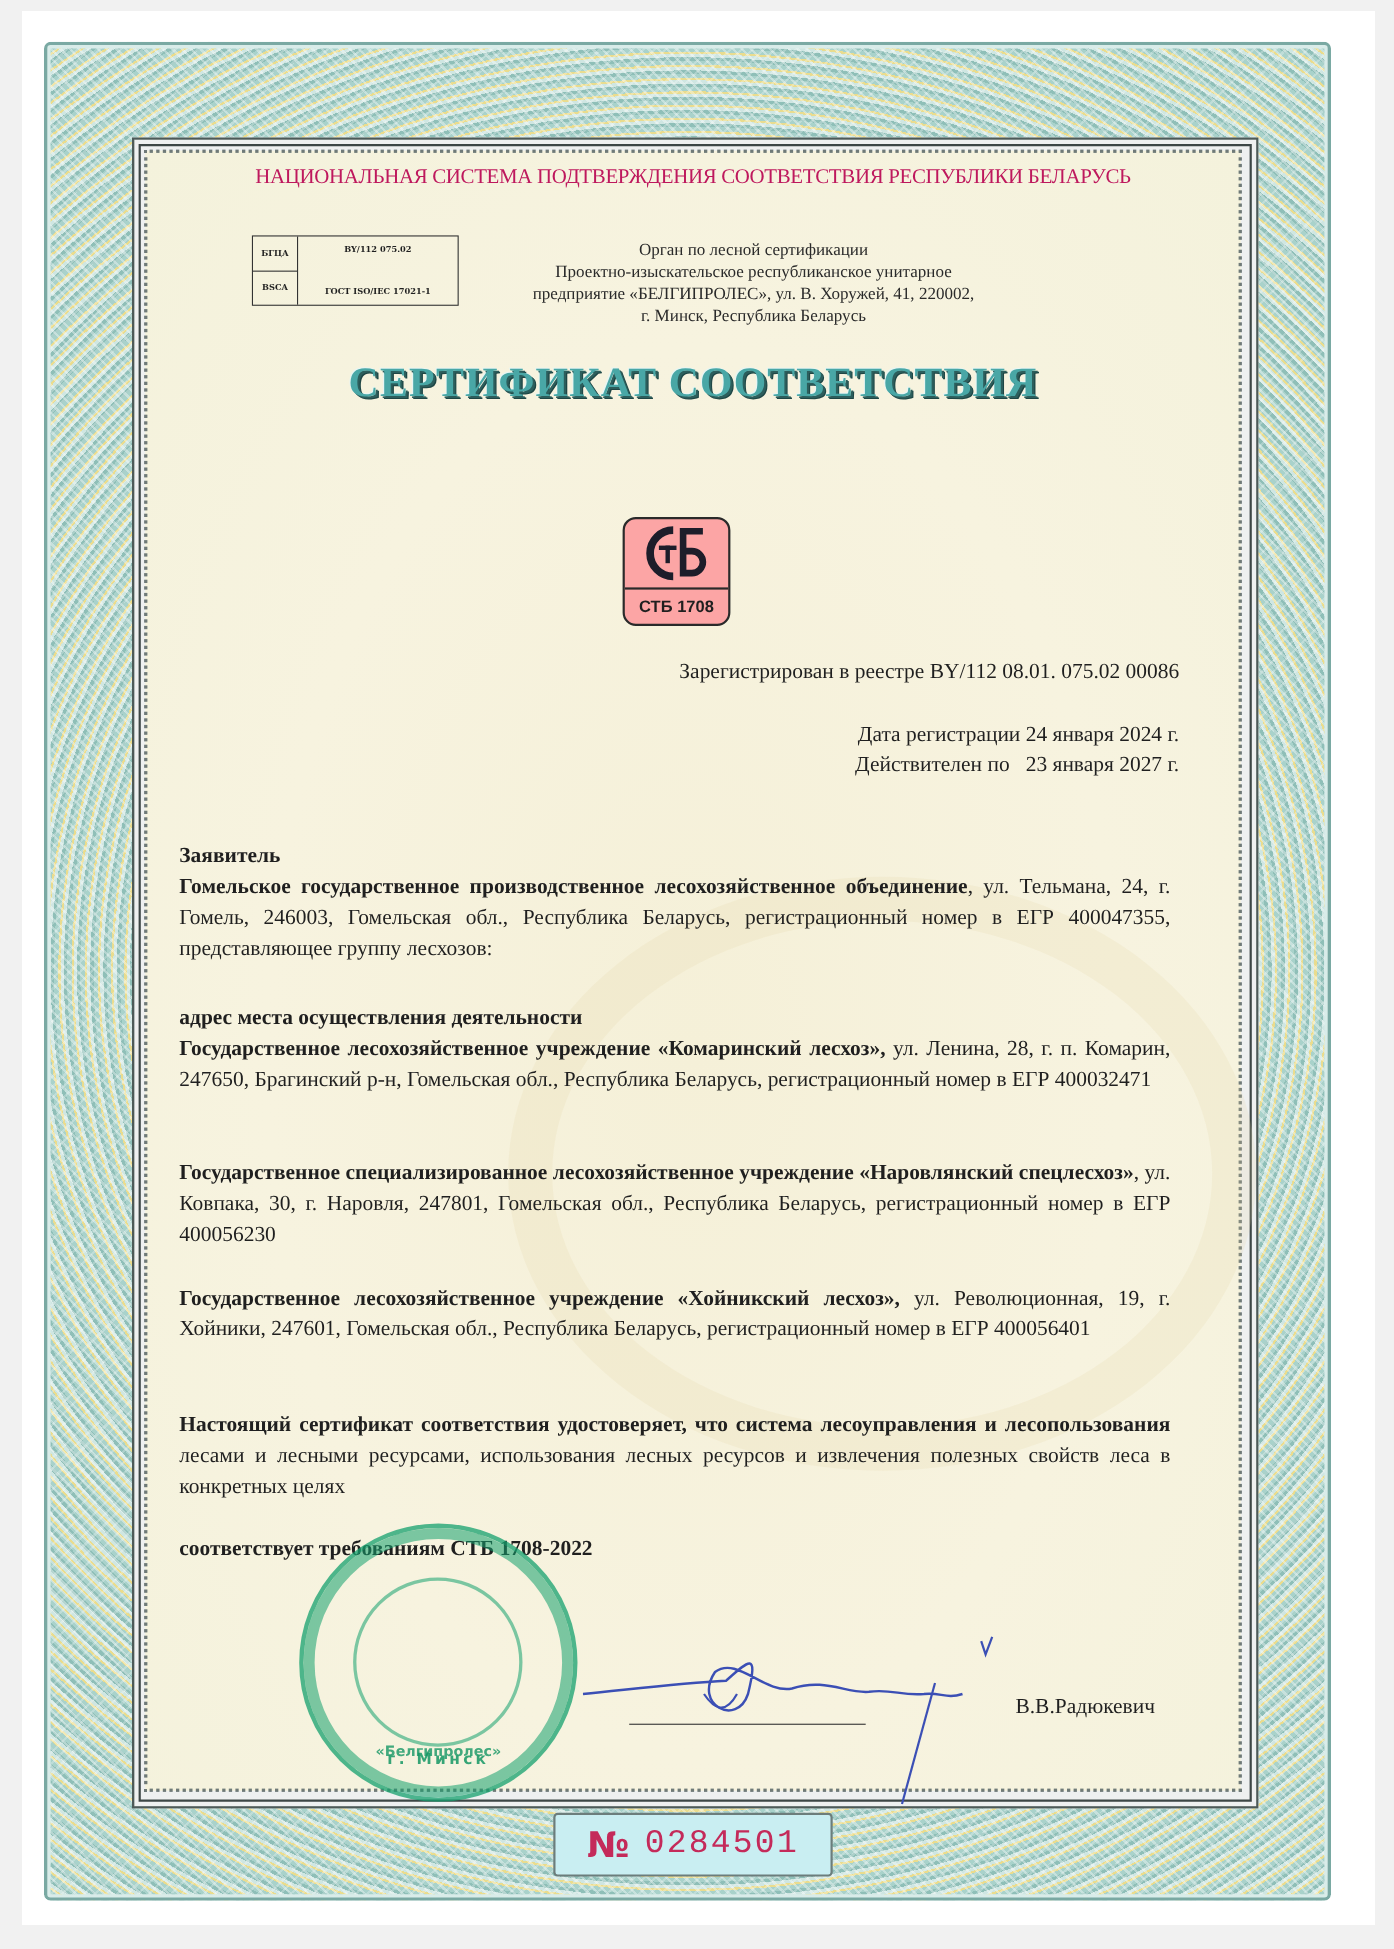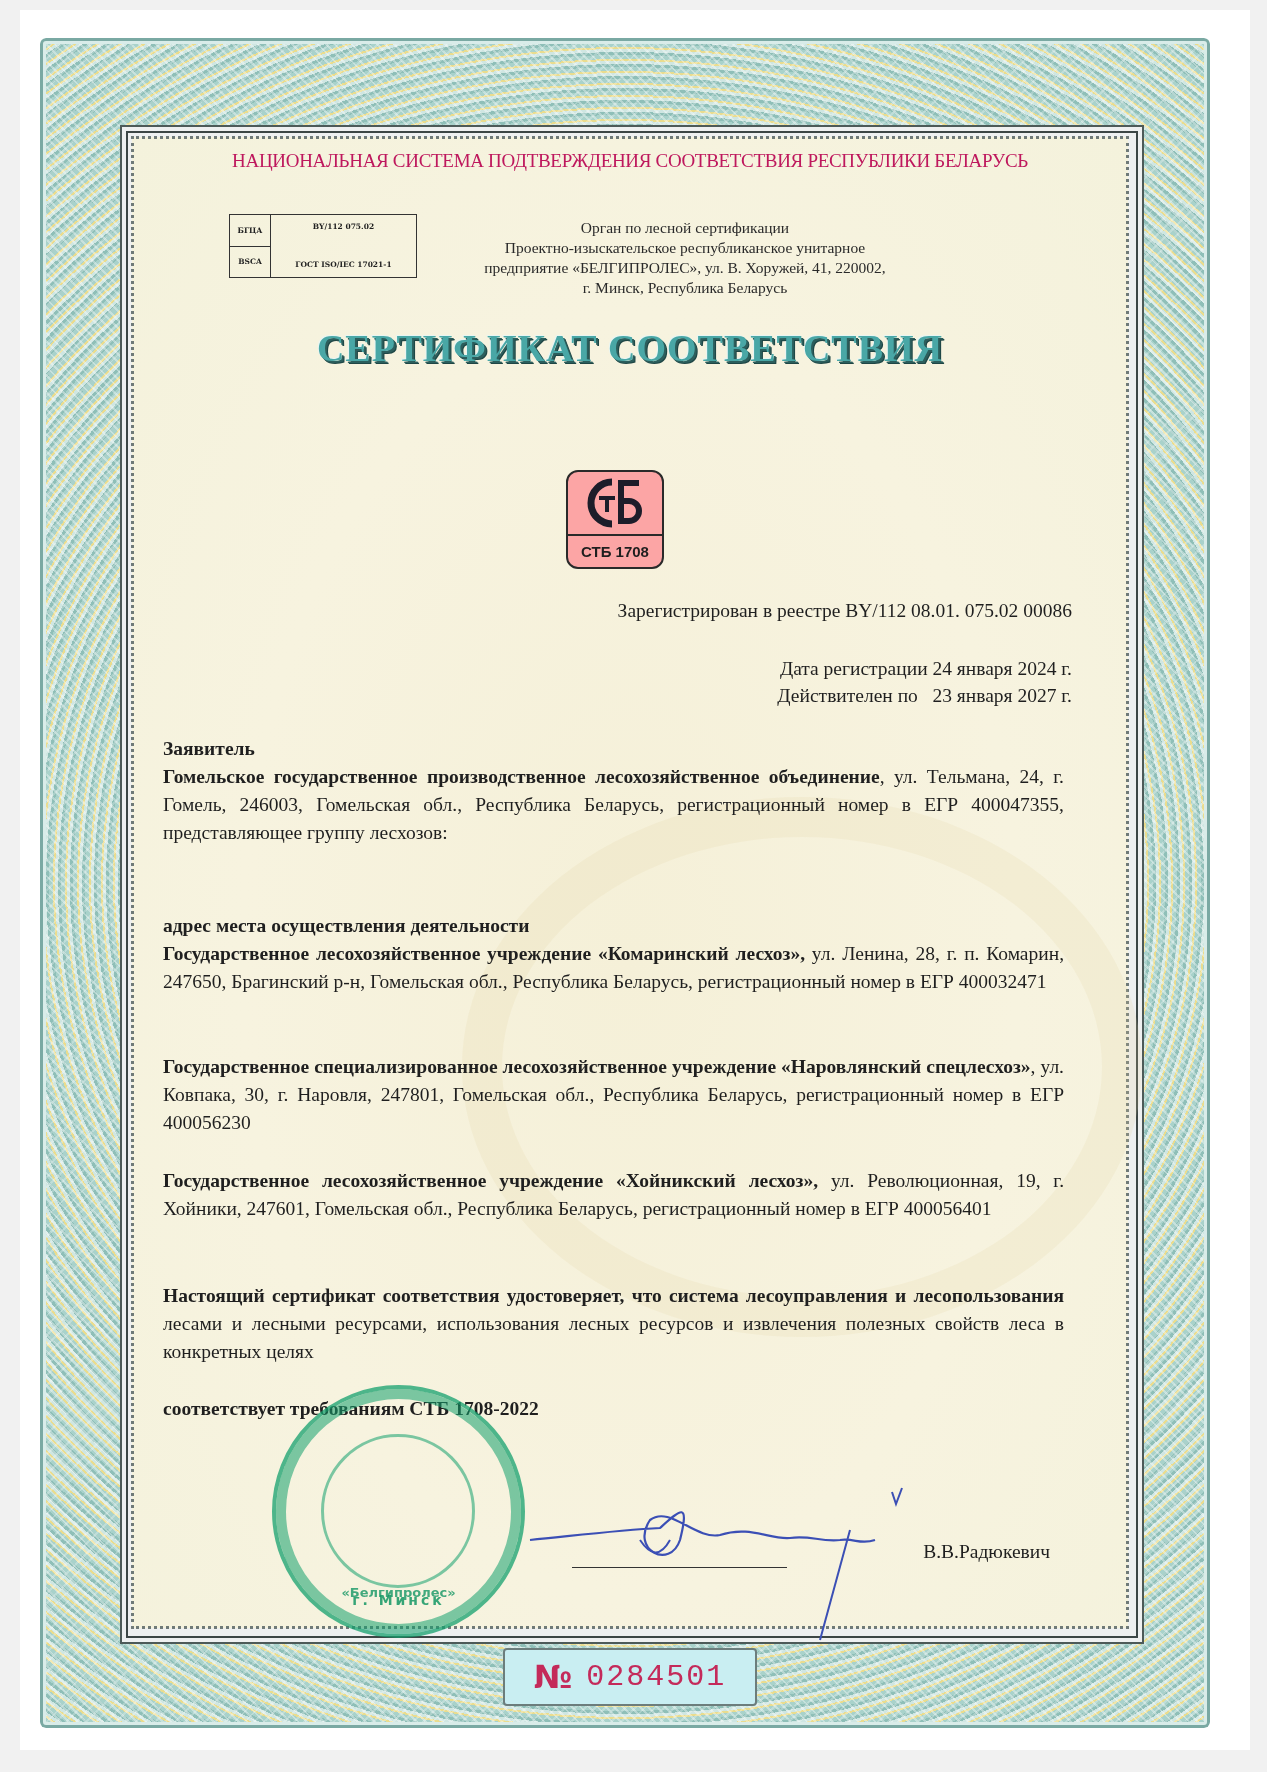--- a/index.html
+++ b/index.html
@@ -126,21 +126,21 @@
 
   <div class="abs dates">
     <div class="row">
       <span>Дата регистрации</span> <span>24 января 2024 г.</span>
     </div>
     <div class="row">
       <span>Действителен по</span>&nbsp;&nbsp;&nbsp;<span>23 января 2027 г.</span>
     </div>
   </div>
 
-  <div class="abs body-text" style="top:735px;">
+  <div class="abs body-text" style="top:765px;">
     <div><b>Заявитель</b></div>
     <div><b>Гомельское государственное производственное лесохозяйственное объединение</b><span>, ул. Тельмана, 24, г. Гомель, 246003, Гомельская обл., Республика Беларусь, регистрационный номер в ЕГР 400047355, представляющее группу лесхозов:</span></div>
   </div>
 
   <div class="abs body-text" style="top:912px;">
     <div><b>адрес места осуществления деятельности</b></div>
     <div><b>Государственное лесохозяйственное учреждение «Комаринский лесхоз»,</b> <span>ул. Ленина, 28, г. п. Комарин, 247650, Брагинский р-н, Гомельская обл., Республика Беларусь, регистрационный номер в ЕГР 400032471</span></div>
   </div>
 
   <div class="abs body-text" style="top:1053px;">

